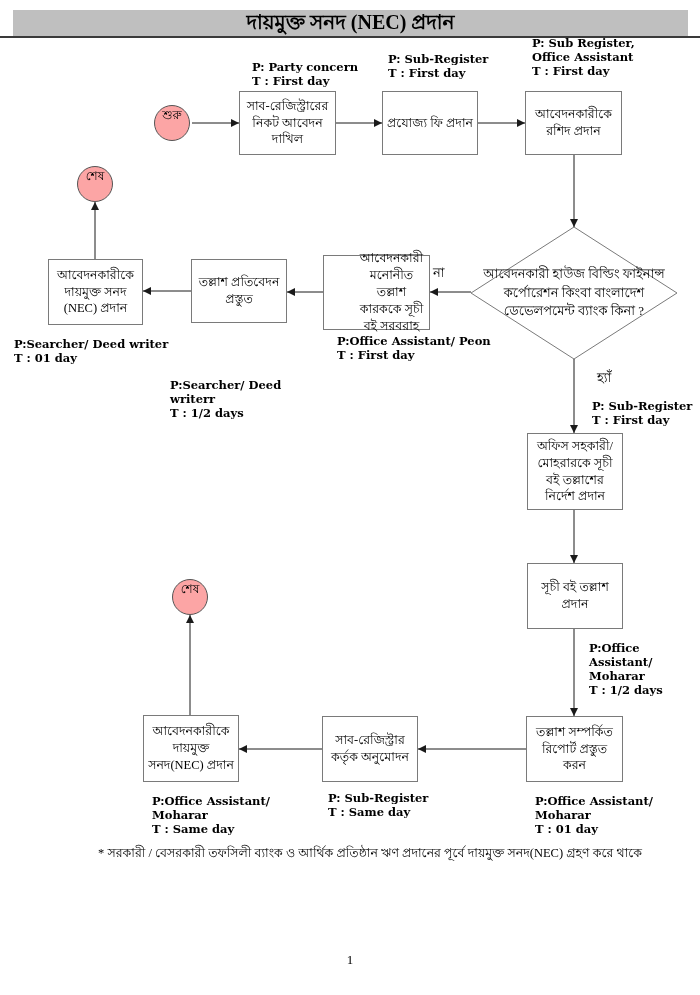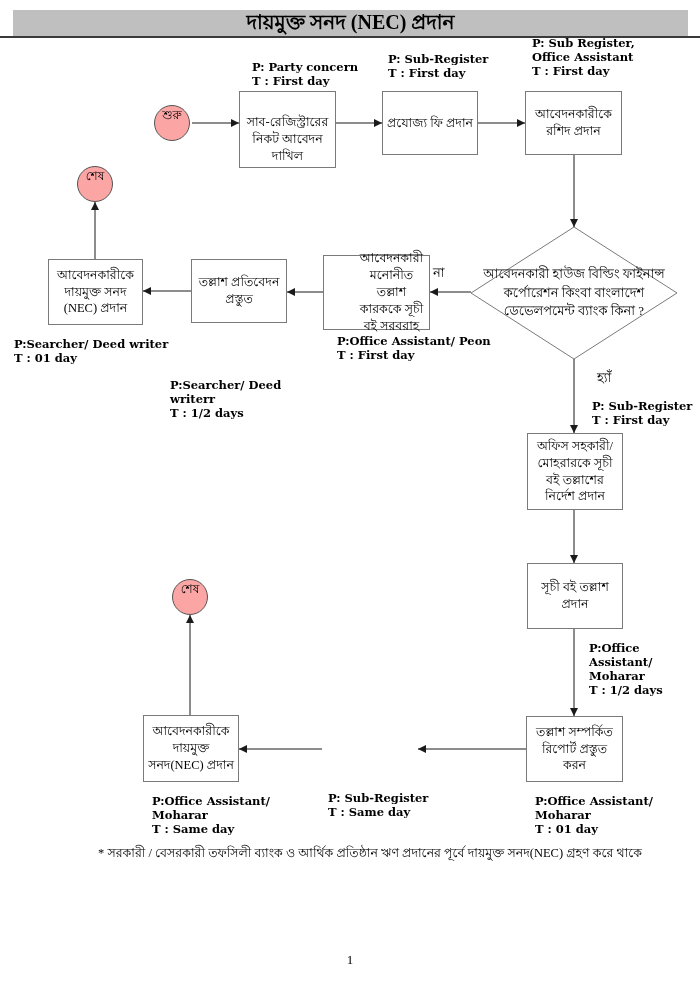--- a/index.html
+++ b/index.html
@@ -82,21 +82,21 @@
   <div class="circle" style="left:154px; top:105px;">
     <span>শুরু</span>
   </div>
   <div class="circle" style="left:77px; top:166px;">
     <span>শেষ</span>
   </div>
   <div class="circle" style="left:172px; top:579px;">
     <span>শেষ</span>
   </div>
 
-  <div class="box" style="left:239px; top:91px; width:97px; height:77px;align-items:flex-end;">
+  <div class="box" style="left:239px; top:91px; width:97px; height:64px;">
     <span>সাব-রেজিস্ট্রারের নিকট আবেদন দাখিল</span>
   </div>
   <div class="note" style="left:252px; top:60px;">P: Party concern
 T : First day</div>
 
   <div class="box" style="left:382px; top:91px; width:96px; height:64px;">
     <span>প্রযোজ্য ফি প্রদান</span>
   </div>
   <div class="note" style="left:388px; top:52px;">P: Sub-Register
 T : First day</div>
@@ -146,20 +146,23 @@
 Moharar
 T : 1/2 days</div>
 
   <div class="box" style="left:526px; top:716px; width:97px; height:66px;">
     <span>তল্লাশ সম্পর্কিত রিপোর্ট প্রস্তুত করন</span>
   </div>
   <div class="note" style="left:535px; top:794px;">P:Office Assistant/
 Moharar
 T : 01 day</div>
 
+  <div class="box" style="left:322px; top:716px; width:96px; height:66px;">
+    <span>সাব-রেজিস্ট্রার কর্তৃক অনুমোদন</span>
+  </div>
   <div class="note" style="left:328px; top:791px;">P: Sub-Register
 T : Same day</div>
 
   <div class="box" style="left:143px; top:715px; width:96px; height:67px;">
     <span>আবেদনকারীকে দায়মুক্ত সনদ(NEC) প্রদান</span>
   </div>
   <div class="note" style="left:152px; top:794px;">P:Office Assistant/
 Moharar
 T : Same day</div>
 

